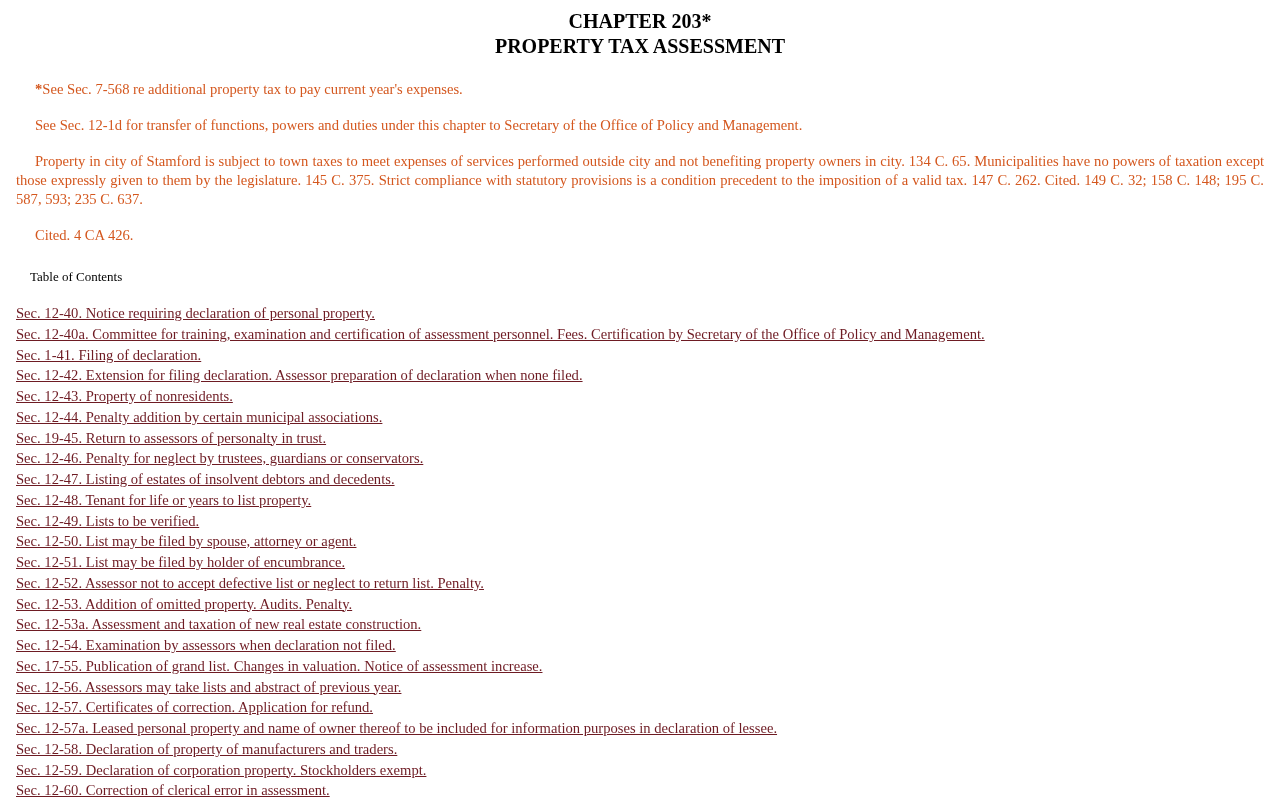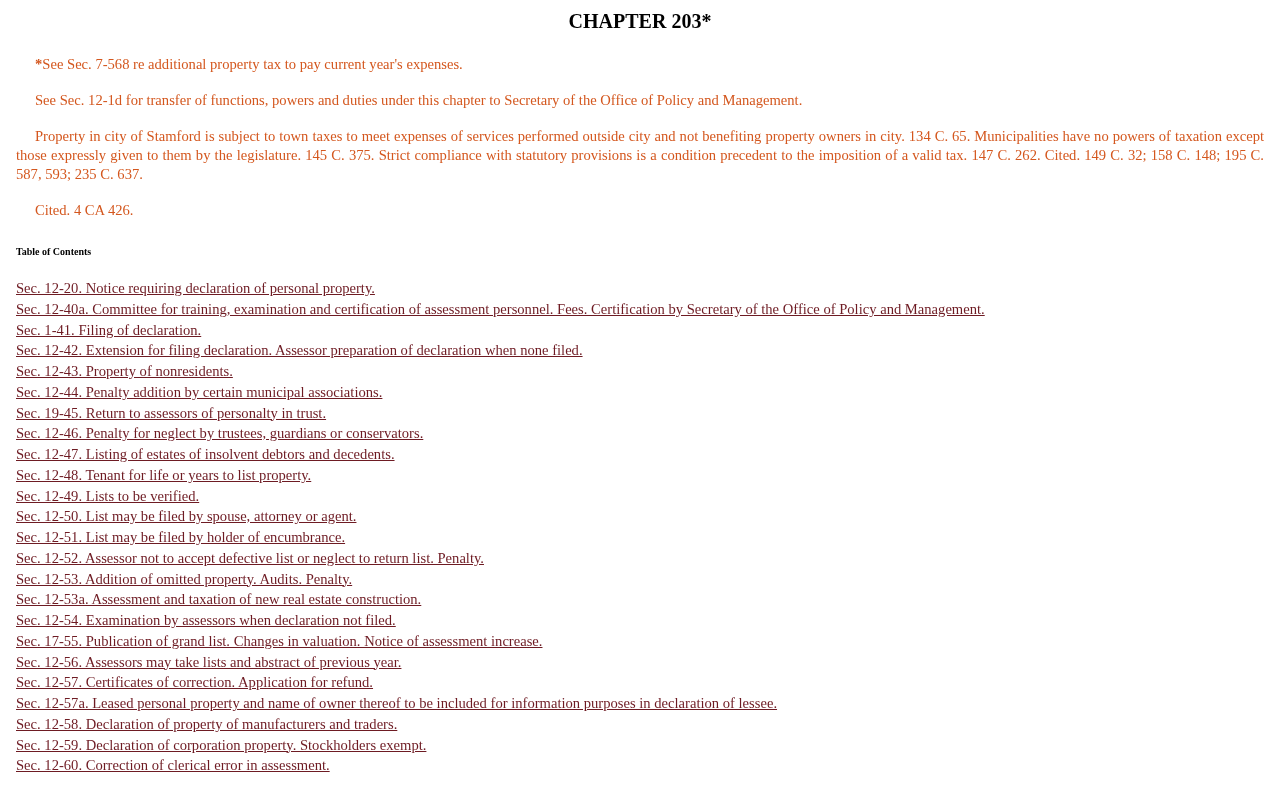--- a/index.html
+++ b/index.html
@@ -34,24 +34,24 @@
     text-indent: 19px;
     margin: 17px 0 0 0;
   }
   .note.first {
     margin-top: 21px;
   }
   .note .star {
     font-weight: bold;
   }
   .toc-heading {
-    font-weight: bold;
-    font-size: 10px;
+    font-weight: normal;
+    font-size: 13px;
     line-height: 19px;
-    margin: 22px 0 0 0;
+    margin: 22px 0 0 14px;
   }
   .toc-list {
     margin: 17px 0 0 0;
   }
   .toc-row {
     margin: 0;
     font-size: 14.6px;
     line-height: 20.75px;
   }
   .toc-link {
@@ -60,34 +60,35 @@
     cursor: pointer;
   }
 </style>
 </head>
 <body>
 
 <div class="page">
 
   <div class="chapter-title">
     <div>CHAPTER 203*</div>
+    <div>PROPERTY TAX ASSESSMENT</div>
   </div>
 
   <p class="note first"><span class="star">*</span><span>See Sec. 7-568 re additional property tax to pay current year's expenses.</span></p>
 
   <p class="note">See Sec. 12-1d for transfer of functions, powers and duties under this chapter to Secretary of the Office of Policy and Management.</p>
 
   <p class="note">Property in city of Stamford is subject to town taxes to meet expenses of services performed outside city and not benefiting property owners in city. 134 C. 65. Municipalities have no powers of taxation except those expressly given to them by the legislature. 145 C. 375. Strict compliance with statutory provisions is a condition precedent to the imposition of a valid tax. 147 C. 262. Cited. 149 C. 32; 158 C. 148; 195 C. 587, 593; 235 C. 637.</p>
 
   <p class="note">Cited. 4 CA 426.</p>
 
   <p class="toc-heading">Table of Contents</p>
 
   <div class="toc-list">
-    <p class="toc-row"><a href="#" class="toc-link">Sec. 12-20. Notice requiring declaration of personal property.</a></p>
+    <p class="toc-row"><a href="#" class="toc-link">Sec. 12-40. Notice requiring declaration of personal property.</a></p>
     <p class="toc-row"><a href="#" class="toc-link">Sec. 12-40a. Committee for training, examination and certification of assessment personnel. Fees. Certification by Secretary of the Office of Policy and Management.</a></p>
     <p class="toc-row"><a href="#" class="toc-link">Sec. 1-41. Filing of declaration.</a></p>
     <p class="toc-row"><a href="#" class="toc-link">Sec. 12-42. Extension for filing declaration. Assessor preparation of declaration when none filed.</a></p>
     <p class="toc-row"><a href="#" class="toc-link">Sec. 12-43. Property of nonresidents.</a></p>
     <p class="toc-row"><a href="#" class="toc-link">Sec. 12-44. Penalty addition by certain municipal associations.</a></p>
     <p class="toc-row"><a href="#" class="toc-link">Sec. 19-45. Return to assessors of personalty in trust.</a></p>
     <p class="toc-row"><a href="#" class="toc-link">Sec. 12-46. Penalty for neglect by trustees, guardians or conservators.</a></p>
     <p class="toc-row"><a href="#" class="toc-link">Sec. 12-47. Listing of estates of insolvent debtors and decedents.</a></p>
     <p class="toc-row"><a href="#" class="toc-link">Sec. 12-48. Tenant for life or years to list property.</a></p>
     <p class="toc-row"><a href="#" class="toc-link">Sec. 12-49. Lists to be verified.</a></p>

